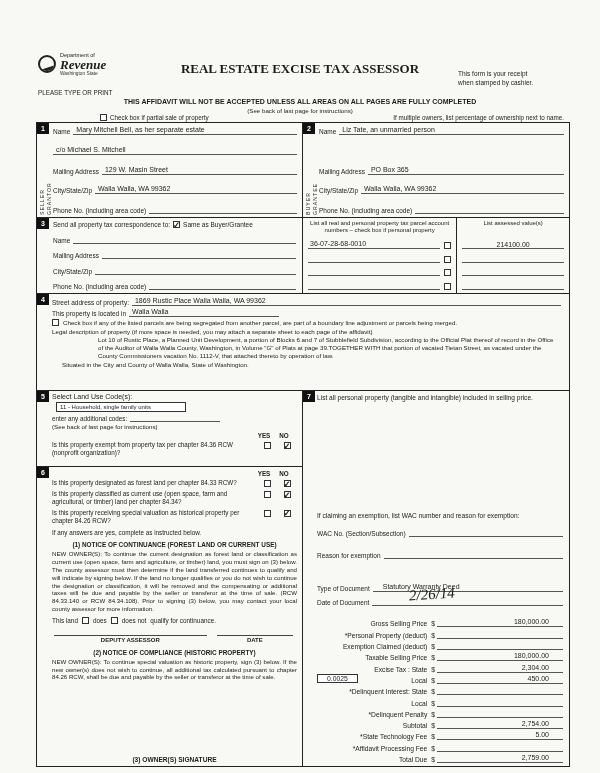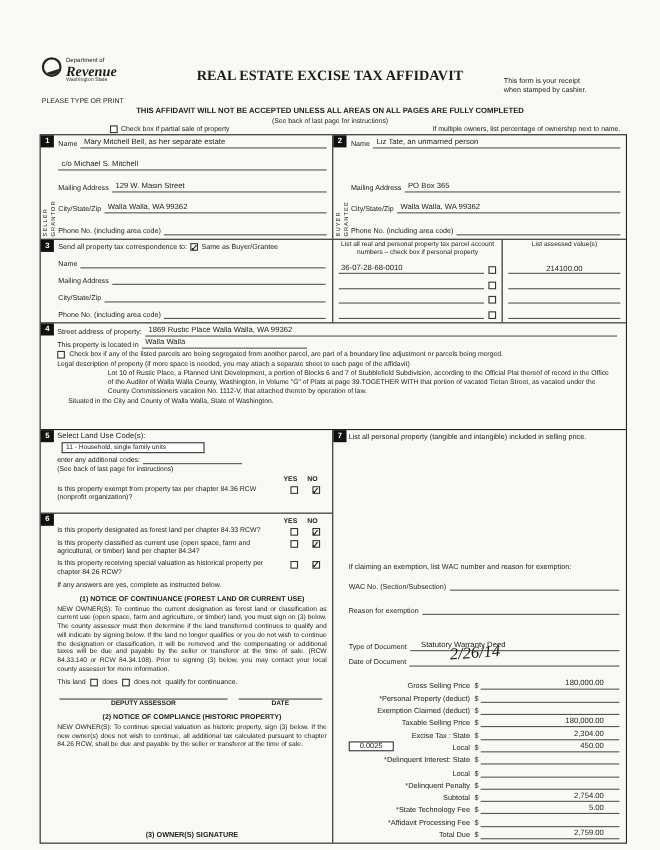--- a/index.html
+++ b/index.html
@@ -3,21 +3,21 @@
 <meta charset="utf-8">
 <style>
   * { margin:0; padding:0; box-sizing:border-box; }
   html,body { background:#777; }
   .page {
     position:relative; width:600px; height:773px; margin:0 auto;
     background:#f8f8f4; color:#1c1c1c;
     font-family:"Liberation Sans", sans-serif; font-size:7px; overflow:hidden;
   }
   
-  .logo { position:absolute; left:38px; top:52px; display:flex; gap:4px; }
+  .logo { position:absolute; left:38px; top:52px; display:flex; gap:4px; align-items:center; }
   .logo-mark { width:18px; height:18px; border:2px solid #222; border-radius:50%; position:relative; overflow:hidden; flex:none; }
   .logo-mark::after { content:""; position:absolute; left:-3px; top:10px; width:26px; height:7px; background:#222; transform:rotate(-18deg); }
   .logo-dept { font-size:5.5px; }
   .logo-name { font-family:"Liberation Serif", serif; font-weight:bold; font-style:italic; font-size:13px; line-height:1; }
   .logo-state { font-size:4.8px; color:#333; }
   .please-type { position:absolute; left:38px; top:89px; font-size:6.3px; }
   .title-block { position:absolute; left:0; right:0; top:61px; text-align:center; pointer-events:none; }
   .form-title { font-family:"Liberation Serif", serif; font-weight:bold; font-size:13px; }
   .form-chapter { font-family:"Liberation Serif", serif; font-size:8.5px; margin-top:2px; }
   .receipt-note { position:absolute; right:34px; top:70px; width:108px; font-size:6.5px; line-height:1.35; }
@@ -113,21 +113,21 @@
   <div class="logo">
     <span class="logo-mark"></span>
     <span class="logo-text">
       <div class="logo-dept">Department of</div>
       <div class="logo-name">Revenue</div>
       <div class="logo-state">Washington State</div>
     </span>
   </div>
   <div class="please-type">PLEASE TYPE OR PRINT</div>
   <div class="title-block">
-    <div class="form-title">REAL ESTATE EXCISE TAX AFFIDAVIT</div>
+    <div class="form-title">REAL ESTATE EXCISE TAX ASSESSOR</div>
   </div>
   <div class="receipt-note">
     <div>This form is your receipt</div>
     <div>when stamped by cashier.</div>
   </div>
   <div class="warning">THIS AFFIDAVIT WILL NOT BE ACCEPTED UNLESS ALL AREAS ON ALL PAGES ARE FULLY COMPLETED</div>
   <div class="see-back-top">(See back of last page for instructions)</div>
   <div class="partial-row">
     <span class="pr-left">
       <span class="cb"></span>

